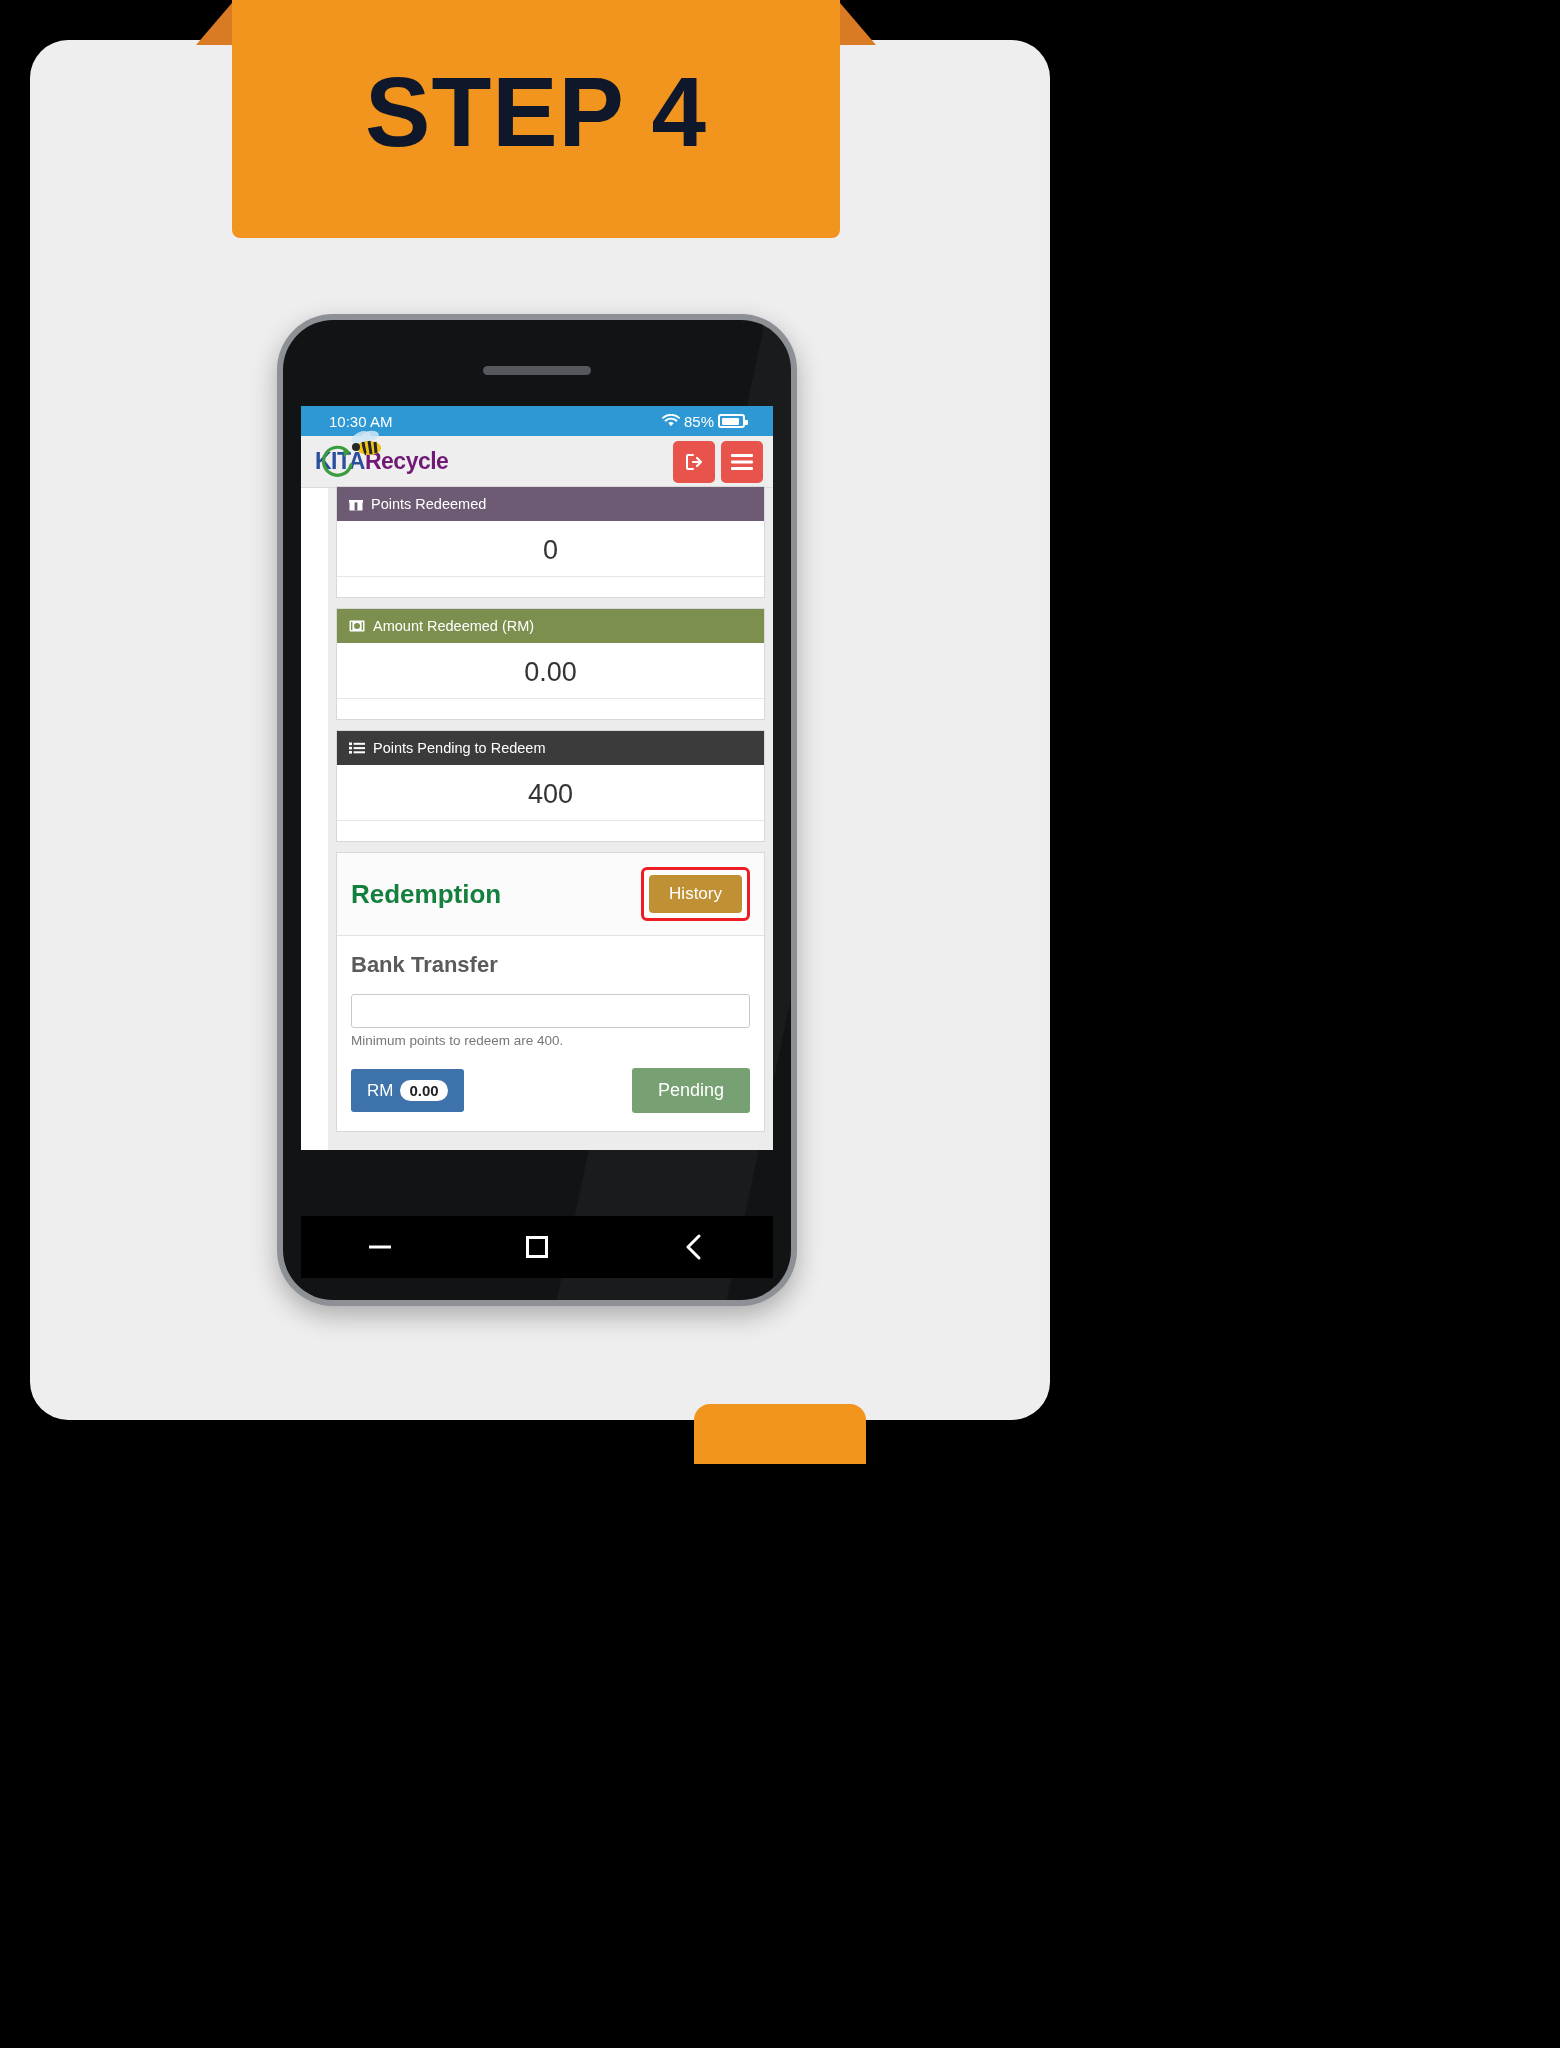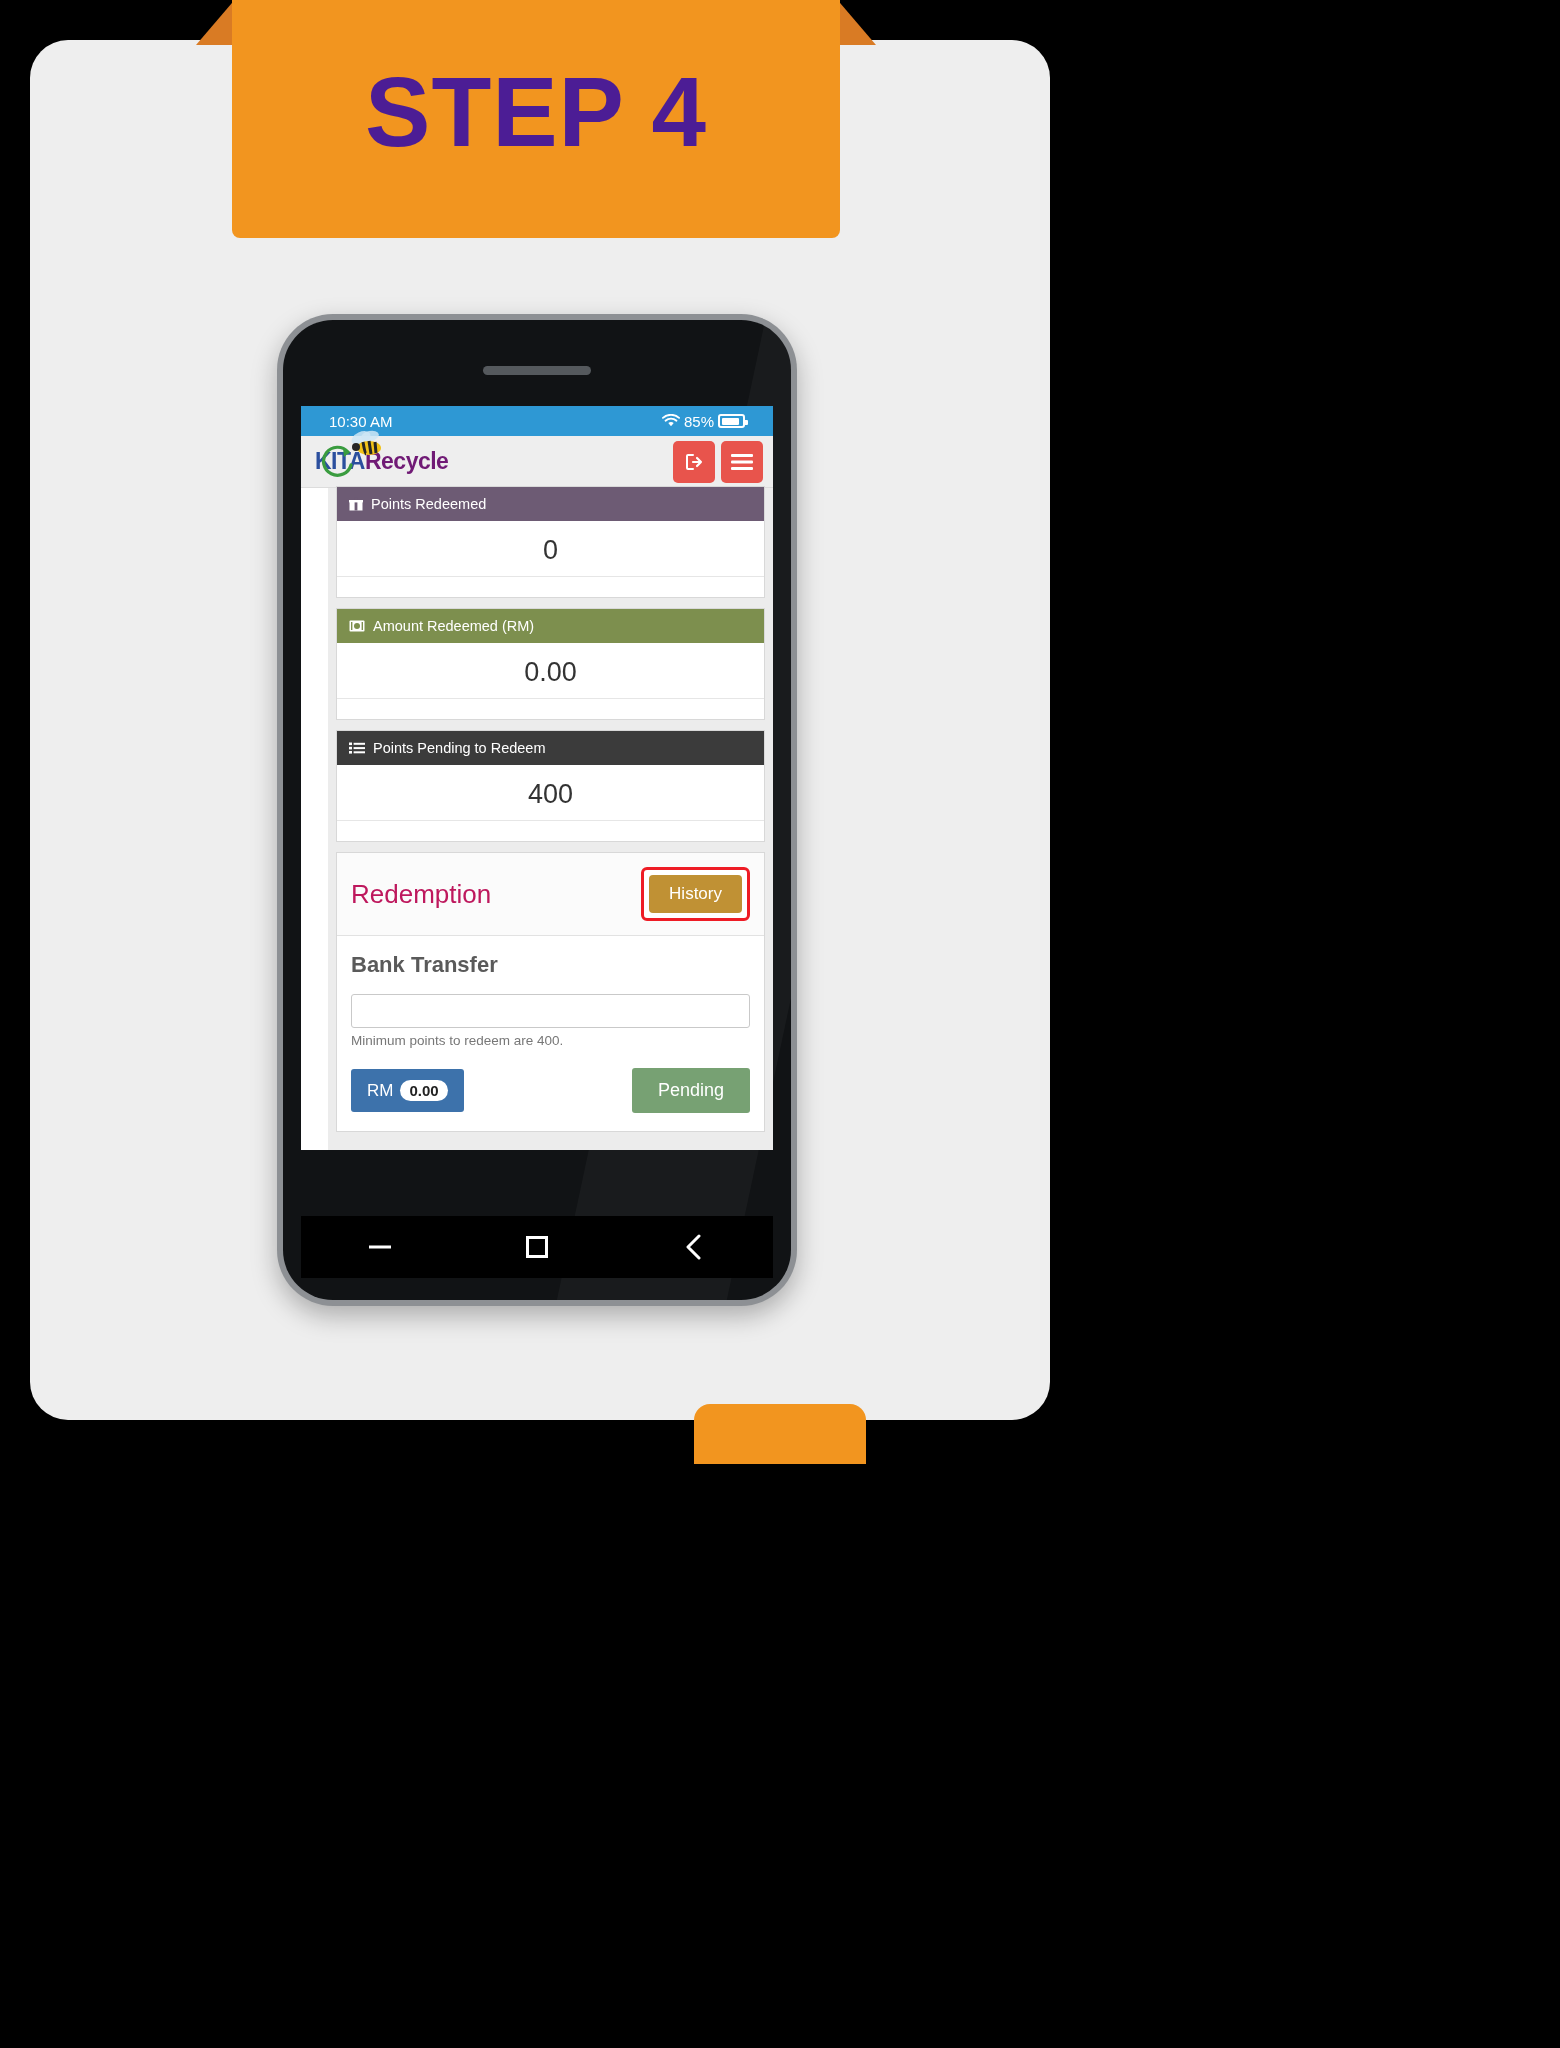--- a/index.html
+++ b/index.html
@@ -28,21 +28,21 @@
   }
   .ribbon-tail.left  { left: -36px; clip-path: polygon(55% 0, 100% 0, 100% 100%, 0 100%); }
   .ribbon-tail.right { right: -36px; clip-path: polygon(0 0, 45% 0, 100% 100%, 0 100%); }
   .ribbon-body {
     position: absolute; left: 0; top: 0; width: 608px; height: 238px;
     background: #f2951f;
     border-bottom-left-radius: 8px; border-bottom-right-radius: 8px;
     display: flex; align-items: center; justify-content: center;
   }
   .ribbon-text {
-    color: #4c1d95;
+    color: #0f172a;
     font-size: 98px;
     font-weight: bold;
     letter-spacing: 1px;
     line-height: 1;
     padding-bottom: 14px;
     white-space: nowrap;
   }
 
   
   .phone {
@@ -163,21 +163,21 @@
   .redeem-panel {
     background: #ffffff;
     border: 1px solid #d8d8d8;
   }
   .redeem-head {
     display: flex; align-items: center; justify-content: space-between;
     padding: 14px 14px 14px 14px;
     border-bottom: 1px solid #e2e2e2;
     background: #fbfbfb;
   }
-  .redeem-title { font-size: 26px; color: #be185d; font-weight: 400; }
+  .redeem-title { font-size: 26px; color: #15803d; font-weight: 700; }
   .hist-hl {
     border: 3px solid #ee1c25;
     padding: 5px;
     background: #ffffff;
     border-radius: 6px;
   }
   .hist-btn {
     background: #c09134; color: #ffffff;
     border: none; border-radius: 4px;
     padding: 9px 20px; font-size: 17px;

